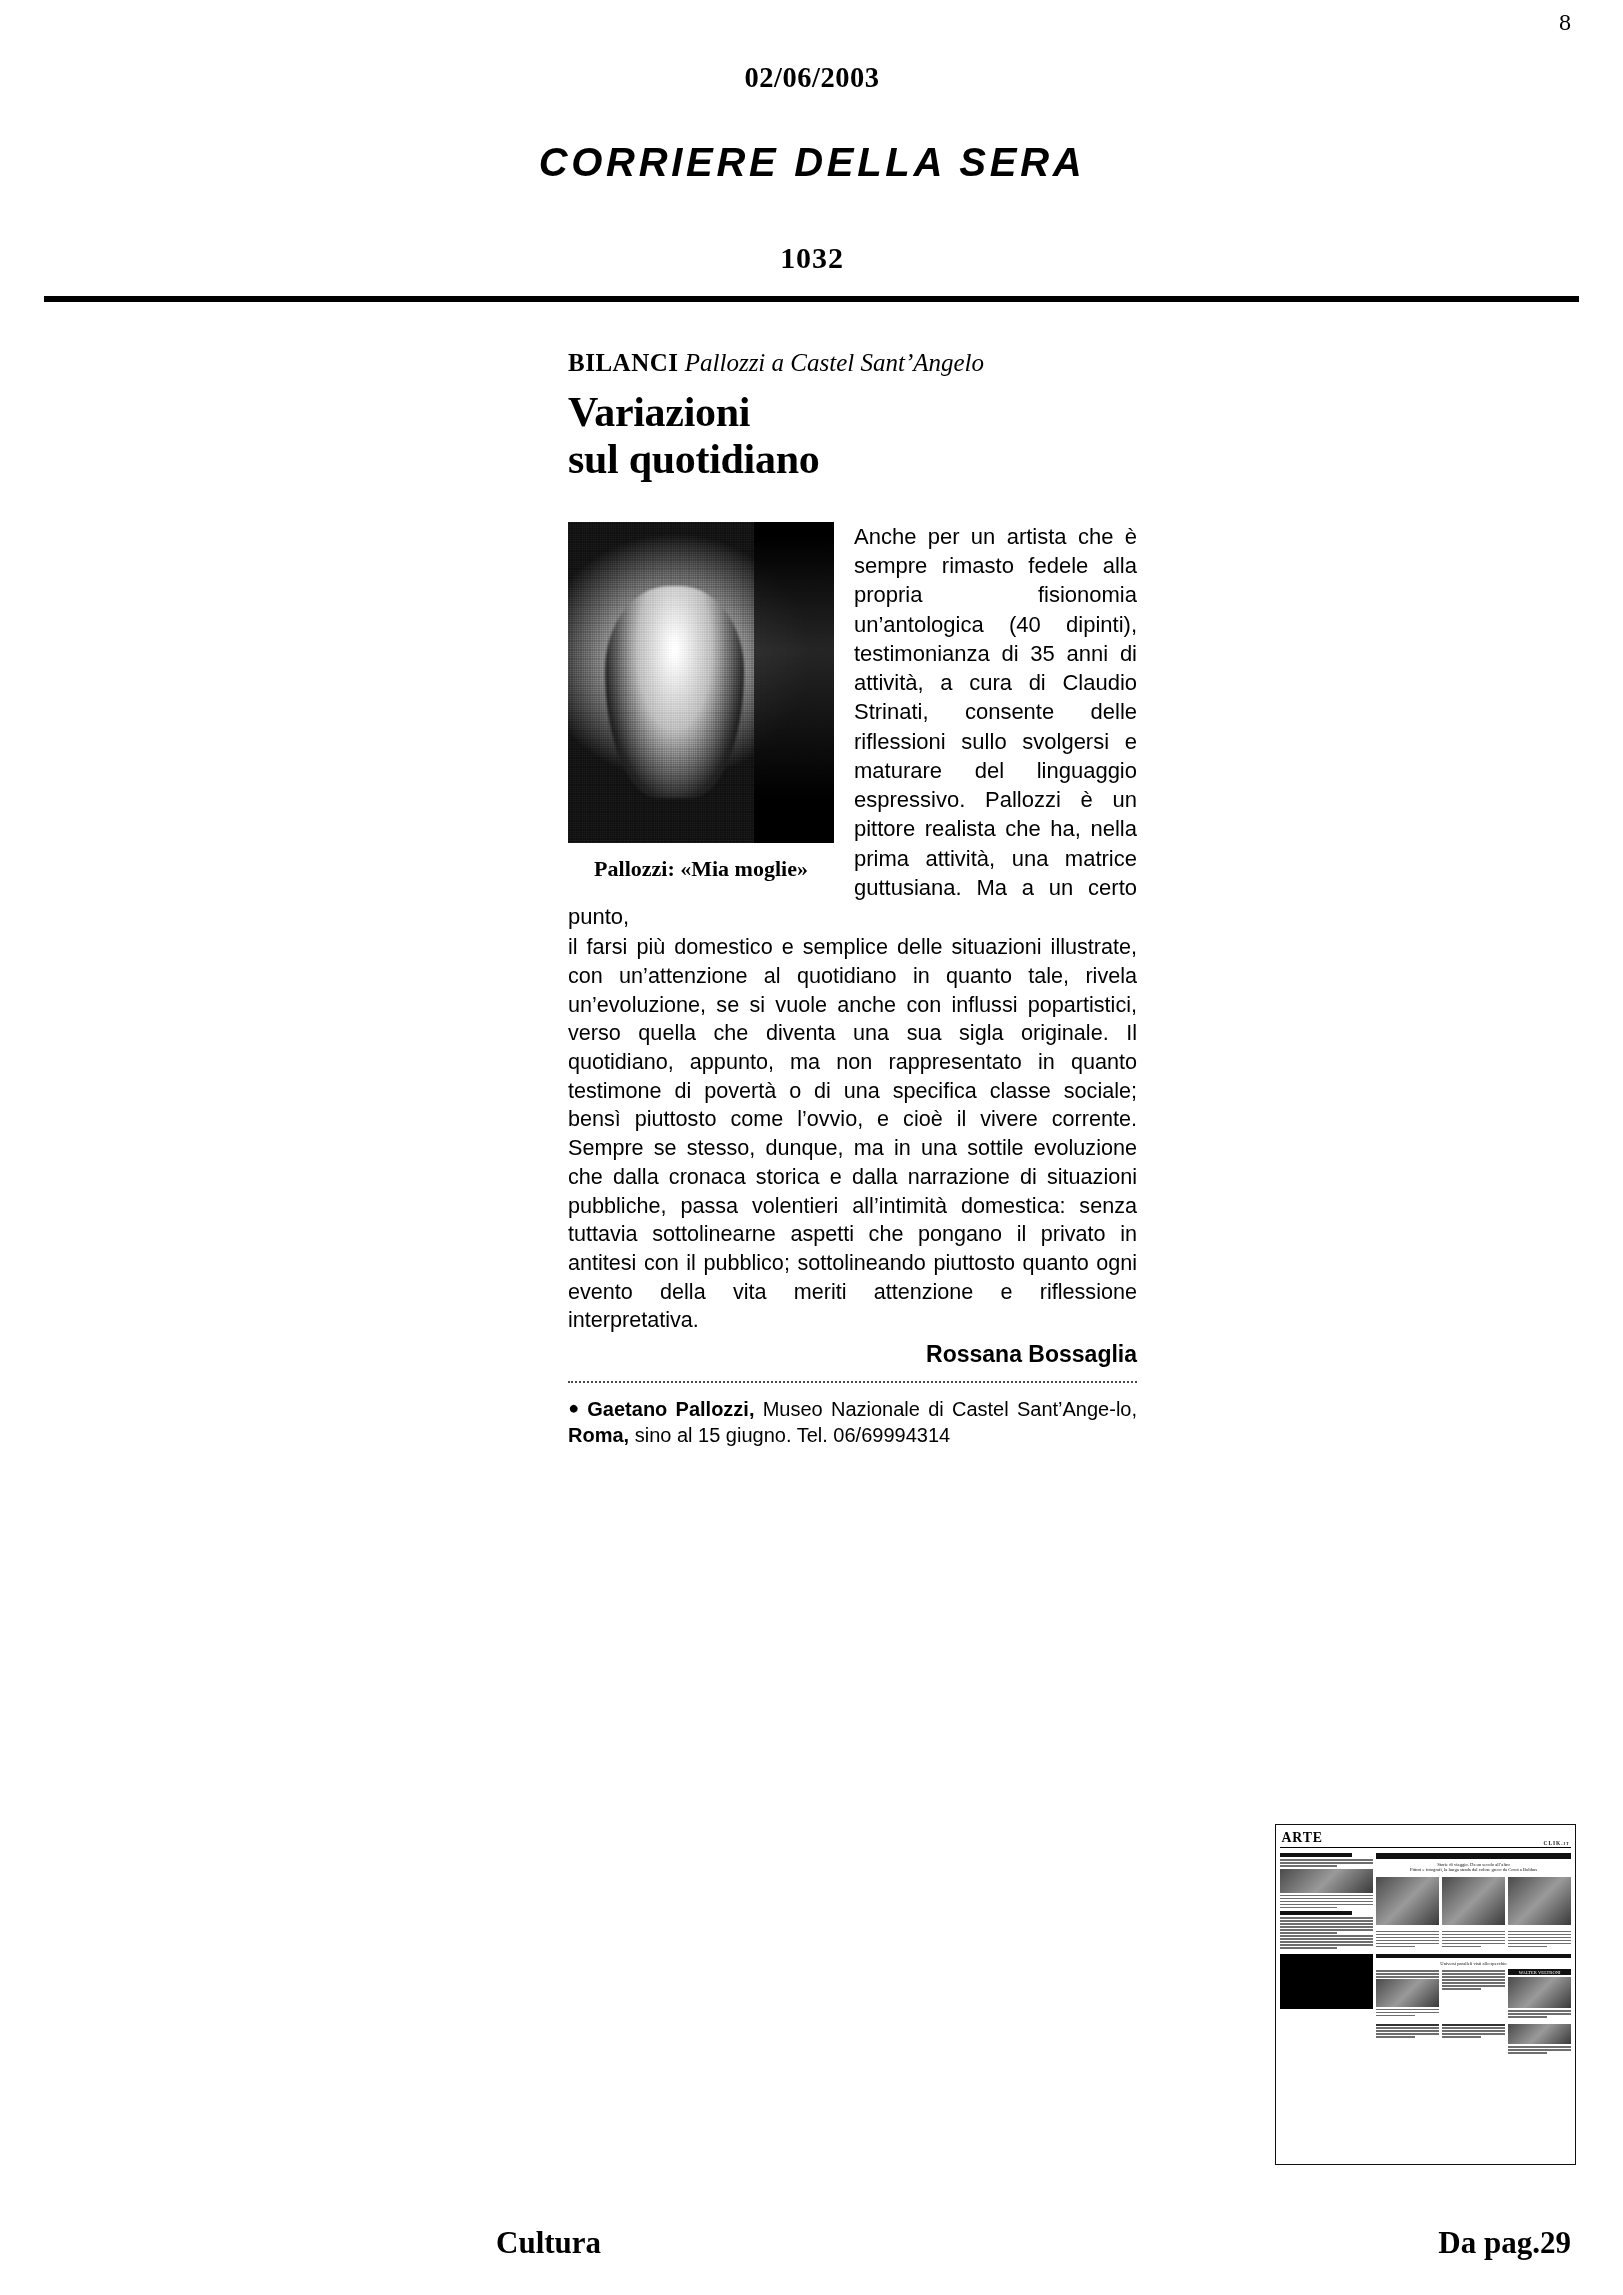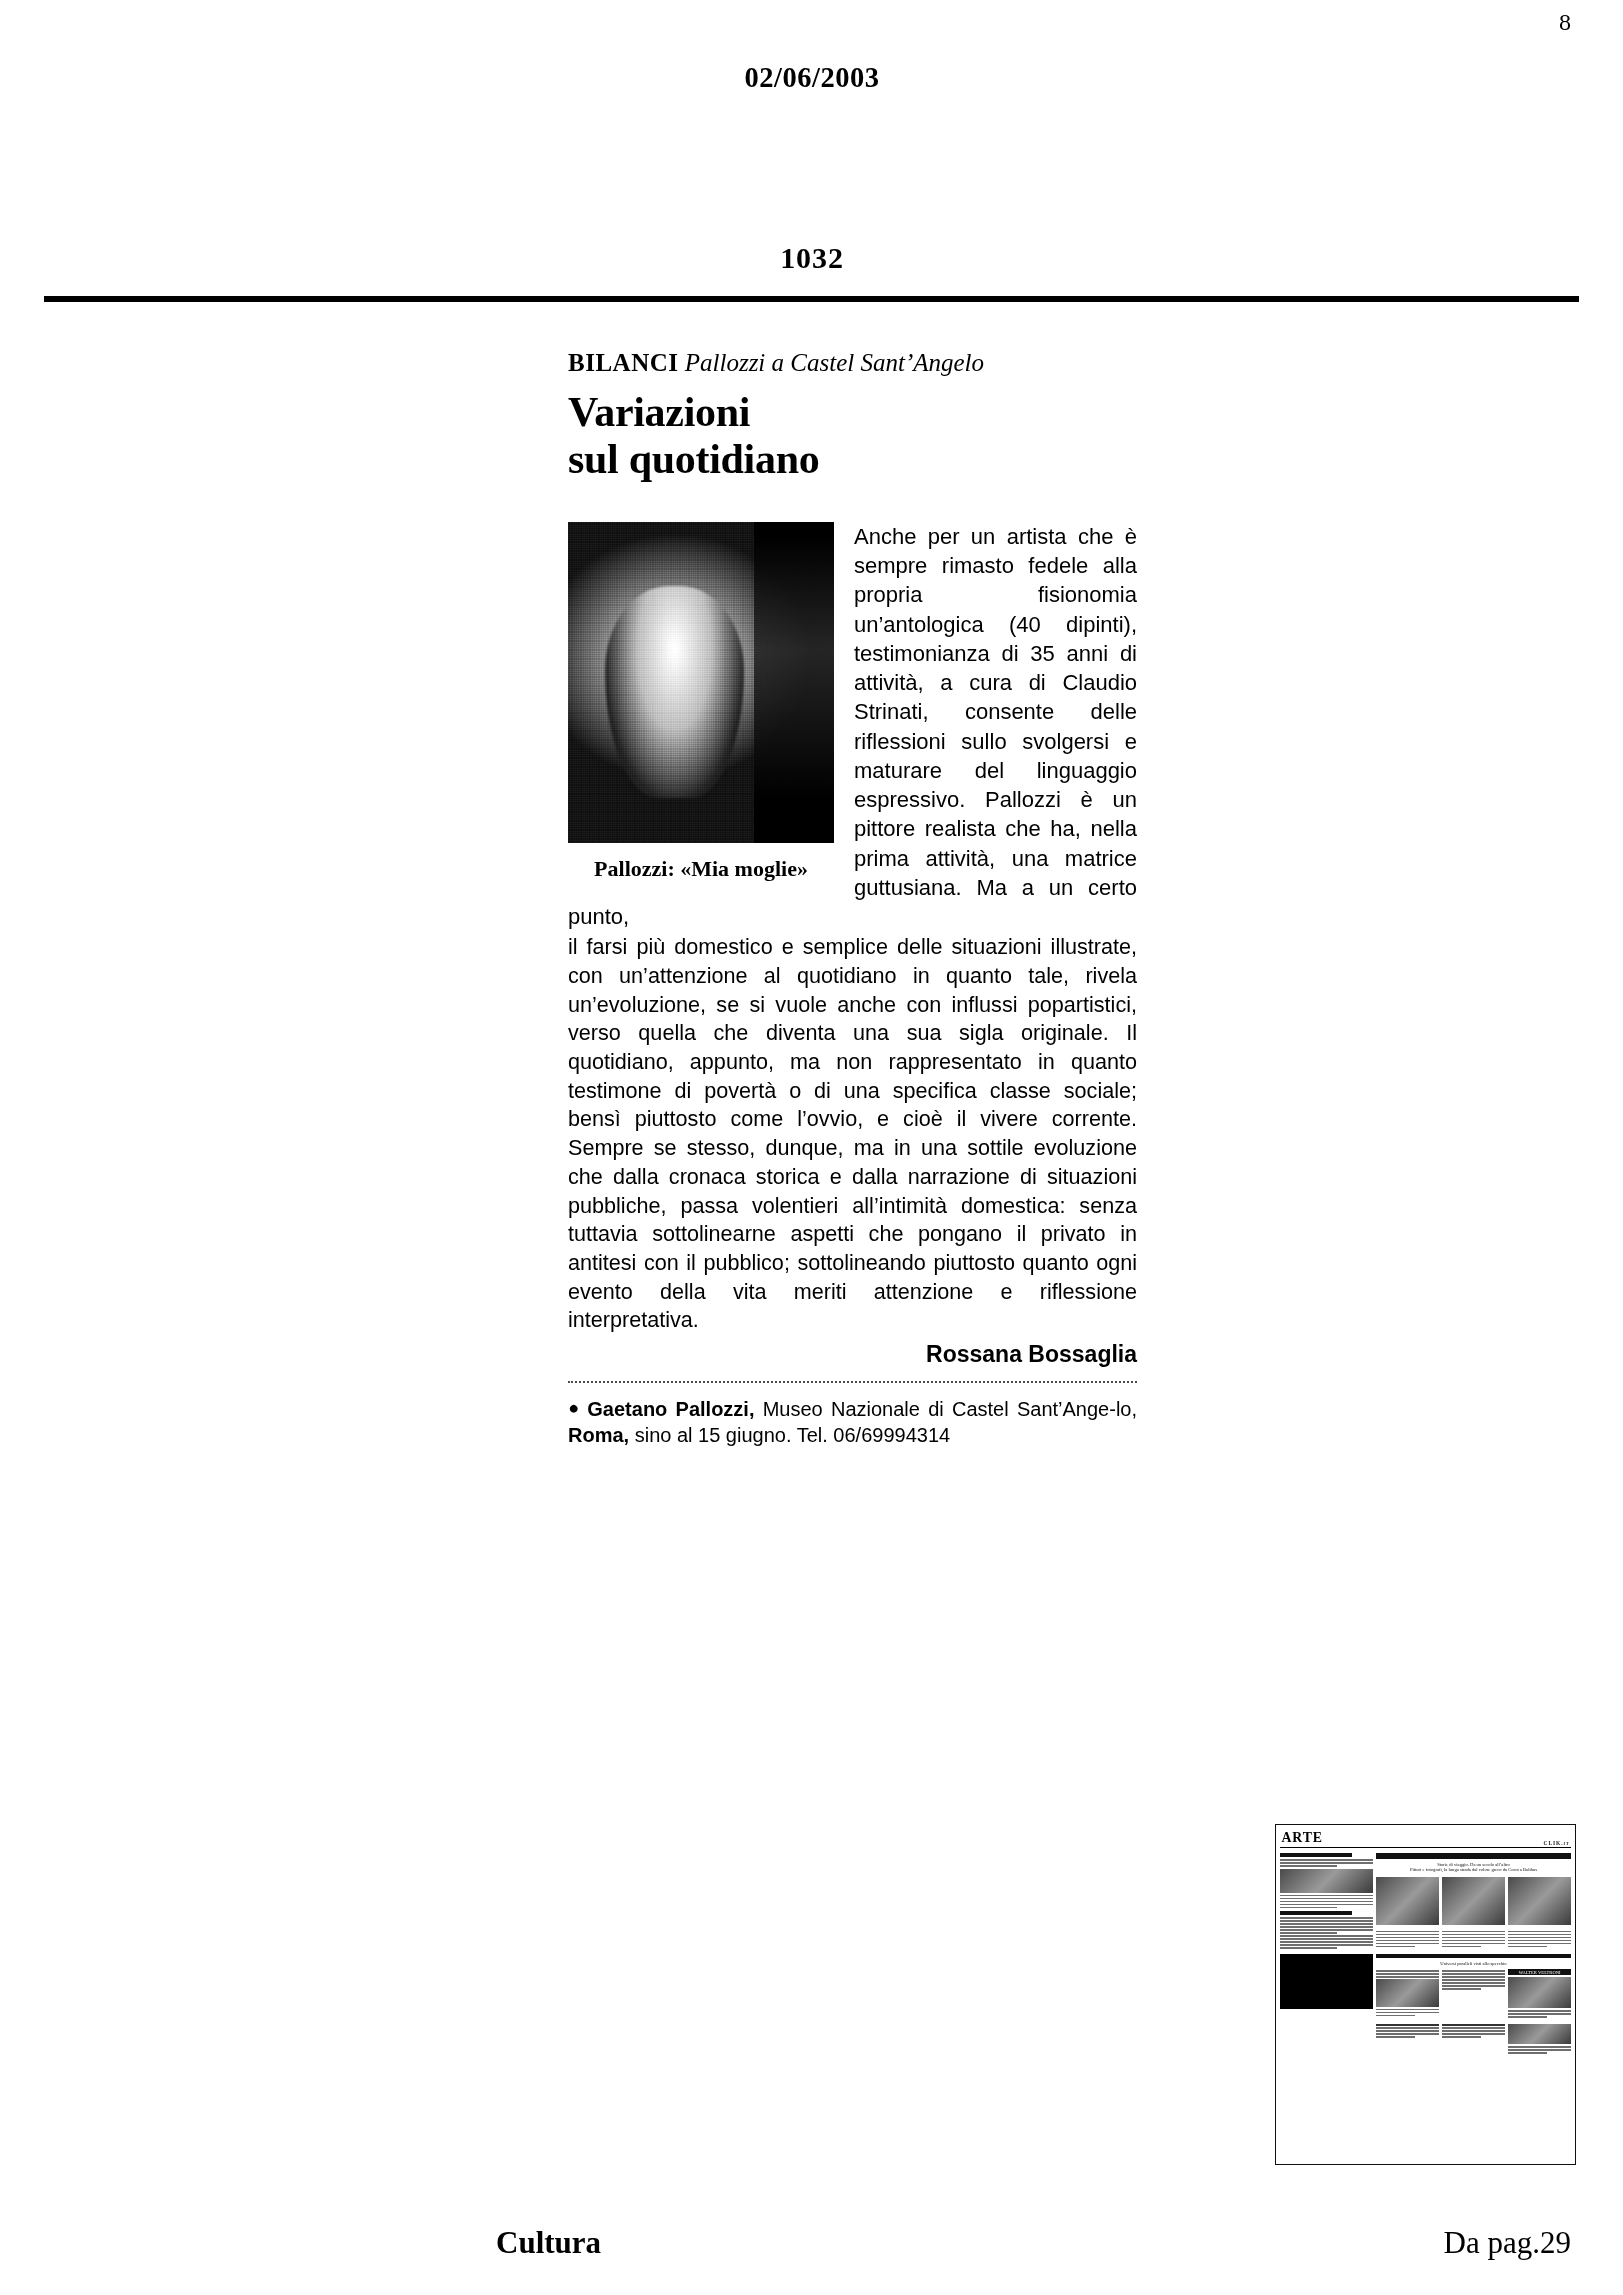--- a/index.html
+++ b/index.html
@@ -297,32 +297,33 @@
     left: 496px;
     bottom: 35px;
     font-size: 31px;
     font-weight: bold;
   }
   .footer-right {
     position: absolute;
     right: 53px;
     bottom: 35px;
     font-size: 31px;
-    font-weight: normal;
+    font-weight: bold;
   }
 </style>
 </head>
 <body>
 
 <div class="page">
 
   <div class="page-number">8</div>
 
   <div class="date-line">02/06/2003</div>
 
+  <div class="masthead">CORRIERE DELLA SERA</div>
 
   <div class="issue-number">1032</div>
 
   <div class="rule"></div>
 
   <div class="article">
 
     <div class="kicker">
       <span class="kicker-label">BILANCI</span><span>&nbsp;</span><span class="kicker-text">Pallozzi a Castel Sant’Angelo</span>
     </div>

